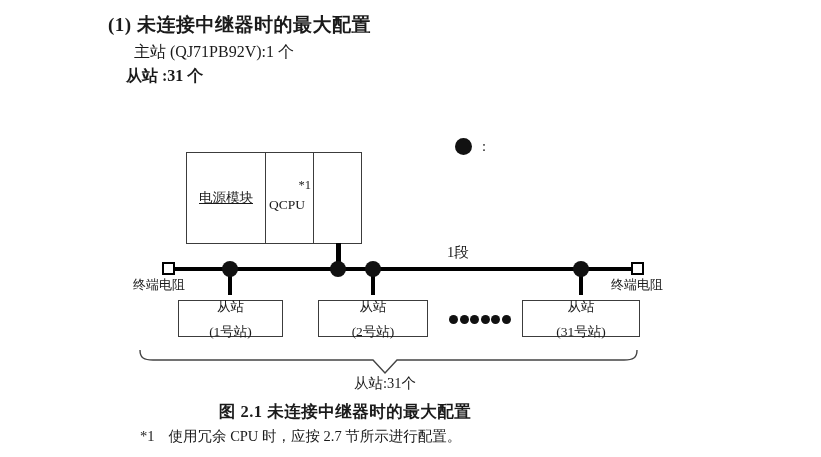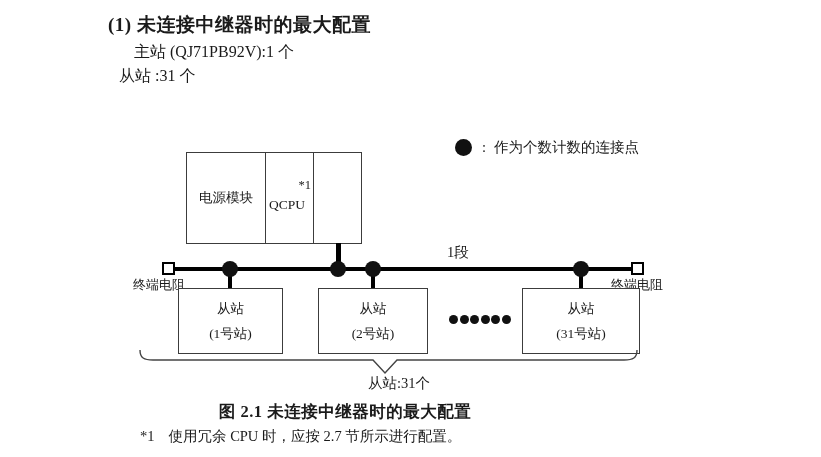--- a/index.html
+++ b/index.html
@@ -4,31 +4,31 @@
 <style>
   html,body{margin:0;padding:0;background:#ffffff;}
   .page{
     position:relative;width:821px;height:457px;background:#ffffff;overflow:hidden;
     font-family:"Liberation Serif","DejaVu Serif",serif;color:#1a1a1a;
   }
   .abs{position:absolute;}
   
   .heading{left:84px;top:12px;font-size:19px;font-weight:bold;letter-spacing:0.5px;margin-left:24px;}
   .subline1{left:134px;top:42px;font-size:16px;}
-  .subline2{left:119px;top:66px;font-size:16px;}
+  .subline2{left:126px;top:66px;font-size:16px;font-weight:bold;}
   
   .master-label{left:196px;top:130px;font-size:14.5px;}
   .master-box{
     left:186px;top:152px;width:176px;height:92px;
     border:1.5px solid #3c3c3c;box-sizing:border-box;
     display:flex;flex-direction:row;background:#ffffff;
   }
   .cell{box-sizing:border-box;display:flex;flex-direction:column;justify-content:center;
         font-size:13.5px;line-height:16px;position:relative;}
-  .cell-power{width:79px;border-right:1.5px solid #3c3c3c;align-items:center;}
+  .cell-power{width:79px;border-right:1.5px solid #3c3c3c;align-items:center;text-decoration:underline;}
   .cell-qcpu{width:48px;border-right:1.5px solid #3c3c3c;align-items:flex-start;padding-left:3px;}
   .cell-qcpu .qcpu-text{margin-top:14px;}
   .fn-mark{position:absolute;top:24px;right:2px;font-size:12.5px;}
   .cell-module{flex:1;align-items:flex-start;padding-left:3px;}
   .cell-module span{display:block;}
   
   .legend{left:455px;top:138px;display:flex;align-items:center;font-size:14.5px;}
   .legend-dot{width:17px;height:17px;border-radius:50%;background:#111;display:inline-block;}
   .legend-sep{margin:0 8px 0 10px;}
   
@@ -39,49 +39,48 @@
   .conn-s2{left:371px;top:269px;width:4px;height:26px;}
   .conn-s3{left:579px;top:269px;width:4px;height:26px;}
   .node{width:16px;height:16px;border-radius:50%;background:#111;top:261px;}
   .node-1{left:222px;} .node-2{left:330px;} .node-3{left:365px;} .node-4{left:573px;}
   .terminator{width:9px;height:9px;background:#fff;border:2px solid #000;top:262px;}
   .term-left{left:162px;} .term-right{left:631px;}
   .term-label{font-size:13px;top:276px;}
   .term-label-left{left:133px;} .term-label-right{left:611px;}
   .segment-label{left:447px;top:243px;font-size:14.5px;text-align:right;}
   
-  .slave{border:1.5px solid #3c3c3c;box-sizing:border-box;top:288px;height:66px;
+  .slave{border:1.5px solid #3c3c3c;box-sizing:border-box;top:300px;height:37px;
          display:flex;flex-direction:column;align-items:center;justify-content:center;
          font-size:13.5px;line-height:17px;background:#ffffff;text-align:center;gap:8px;}
   .slave-1{left:178px;width:105px;}
   .slave-2{left:318px;width:110px;}
   .slave-3{left:522px;width:118px;}
   .ellipsis{left:449px;top:315px;display:flex;gap:1.5px;}
   .ellipsis i{width:9px;height:9px;border-radius:50%;background:#111;display:block;}
   
   .brace-svg{left:135px;top:344px;}
-  .brace-label{left:329px;top:374px;width:140px;text-align:center;font-size:14.5px;}
+  .brace-label{left:315px;top:374px;width:140px;text-align:center;font-size:14.5px;}
   
   .caption{left:0;top:401px;width:690px;text-align:center;font-size:16.5px;font-weight:bold;letter-spacing:0.5px;}
   .footnote{left:140px;top:427px;font-size:14.5px;}
   .footnote .fnm{margin-right:14px;}
 </style>
 </head>
 <body>
 
 <div class="page">
 
   <div class="abs heading">(1) 未连接中继器时的最大配置</div>
   <div class="abs subline1">主站 (QJ71PB92V):1 个</div>
   <div class="abs subline2">从站 :31 个</div>
 
   <div class="abs legend">
     <span class="legend-dot"></span>
     <span class="legend-sep">:</span>
-    <span>作为个数计数的连接点</span>
   </div>
 
   <div class="abs master-box">
     <div class="cell cell-power">电源模块</div>
     <div class="cell cell-qcpu">
       <span class="fn-mark">*1</span>
       <span class="qcpu-text">QCPU</span>
     </div>
   </div>
 

